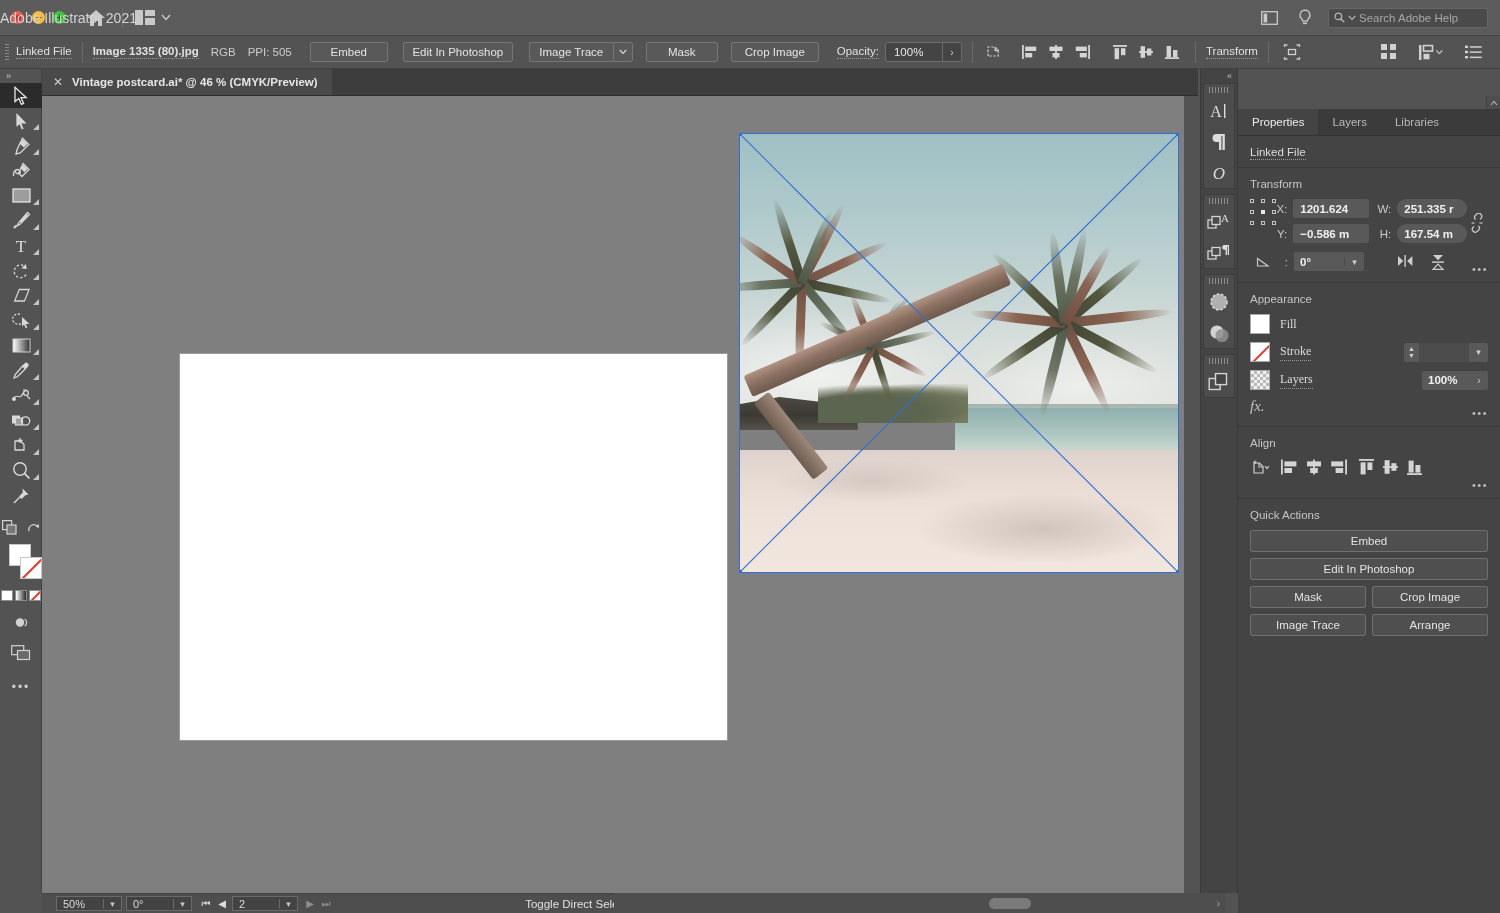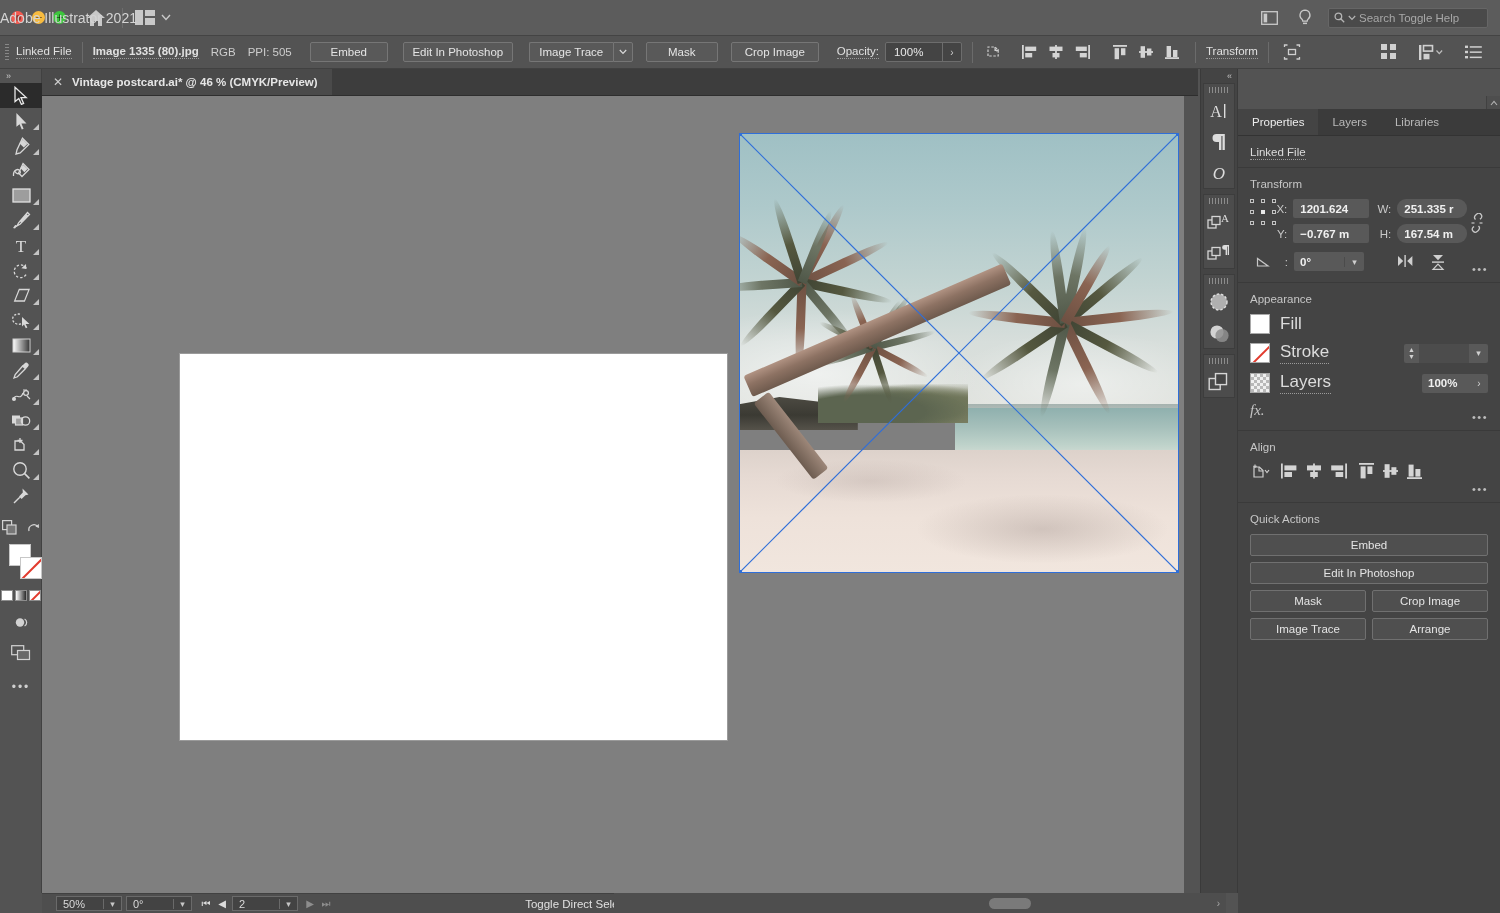--- a/index.html
+++ b/index.html
@@ -324,21 +324,21 @@
   .ap-sw.none::after {
     content:""; position:absolute; left:-3px; top:8.5px; width:28px; height:1.6px;
     background:#e23b2e; transform:rotate(-45deg);
   }
   .ap-sw.checker {
     background-image:
       linear-gradient(45deg,#b9b9b9 25%, transparent 25%, transparent 75%, #b9b9b9 75%),
       linear-gradient(45deg,#b9b9b9 25%, transparent 25%, transparent 75%, #b9b9b9 75%);
     background-size: 6px 6px; background-position: 0 0, 3px 3px; background-color:#f0f0f0;
   }
-  .ap-lab { font-size:17px; color:#dcdcdc; }
+  .ap-lab { font-size:12px; color:#dcdcdc;font-family:Liberation Serif, serif; }
   .stroke-ctl { display:flex; align-items:stretch; height:19px; margin-left:auto; }
   .spin {
     width:15px; background:#595959; border-radius:2px 0 0 2px;
     display:flex; flex-direction:column; align-items:center; justify-content:center;
     color:#d0d0d0; font-size:7px; line-height:7px;
   }
   .stroke-val { width:50px; background:#4c4c4c; }
   .stroke-caret { width:19px; background:#595959; border-radius:0 2px 2px 0;
     display:flex;align-items:center;justify-content:center;color:#d0d0d0;font-size:9px; }
   .op-ctl { display:flex; align-items:stretch; height:19px; margin-left:auto; width:66px;
@@ -404,21 +404,21 @@
         </svg>
       </div>
       <div class="search-box">
         <svg width="11" height="11" viewBox="0 0 11 11">
             <circle cx="4.4" cy="4.4" r="3.3" fill="none" stroke="#b4b4b4" stroke-width="1.3"></circle>
             <line x1="7" y1="7" x2="10.2" y2="10.2" stroke="#b4b4b4" stroke-width="1.3"></line>
           </svg>
         <svg width="8" height="6" viewBox="0 0 8 6">
             <path d="M0.8 1 L4 4.4 L7.2 1" stroke="#b4b4b4" stroke-width="1.2" fill="none"></path>
           </svg>
-        <span>Search Toggle Help</span>
+        <span>Search Adobe Help</span>
       </div>
     </div>
   </div>
 
   <div class="controlbar">
     <div class="grip"></div>
 
     <span class="cb-label dotted-underline">Linked File</span>
 
     <div class="cb-sep"></div>
@@ -937,21 +937,21 @@
 
         <div style="flex:1">
           <div class="row">
             <span class="flab">X:</span>
             <div class="finput w76">1201.624</div>
             <span class="flab" style="width:16px">W:</span>
             <div class="finput w70">251.335 r</div>
           </div>
           <div class="row">
             <span class="flab">Y:</span>
-            <div class="finput w76">−0.767 m</div>
+            <div class="finput w76">−0.586 m</div>
             <span class="flab" style="width:16px">H:</span>
             <div class="finput w70">167.54 m</div>
           </div>
         </div>
 
         <div style="width:28px; display:flex; align-items:center; justify-content:center; padding-top:14px;">
           <svg width="15" height="20" viewBox="0 0 15 20">
             <path d="M5.5 6.5 a3 3 0 0 1 0 -4.2 l1.4 -1.4 a3 3 0 0 1 4.2 4.2 L10 6.2" fill="none" stroke="#c7c7c7" stroke-width="1.3"></path>
             <path d="M8.5 13 a3 3 0 0 1 0 4.2 l-1.4 1.4 a3 3 0 0 1 -4.2 -4.2 L4 13.4" fill="none" stroke="#c7c7c7" stroke-width="1.3"></path>
             <line x1="1.5" y1="10" x2="4.5" y2="10" stroke="#c7c7c7" stroke-width="1.2"></line>

